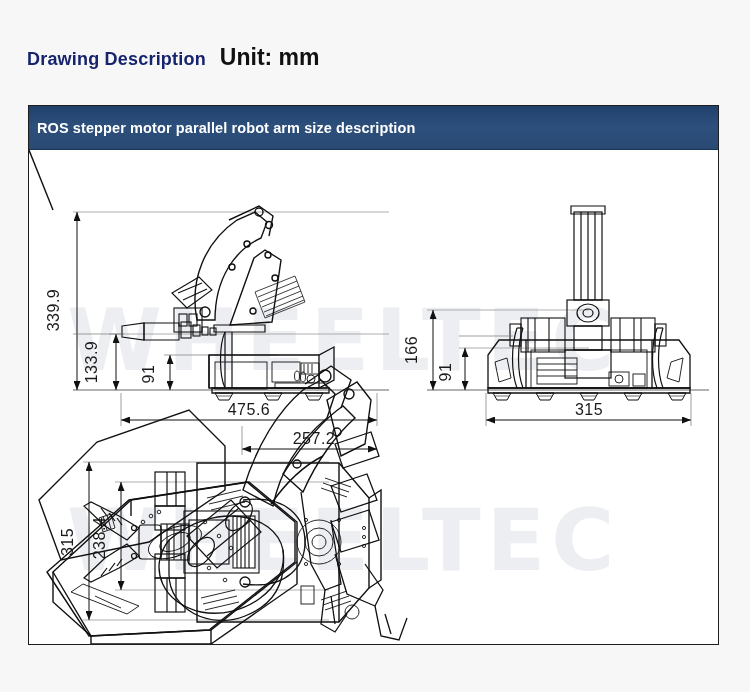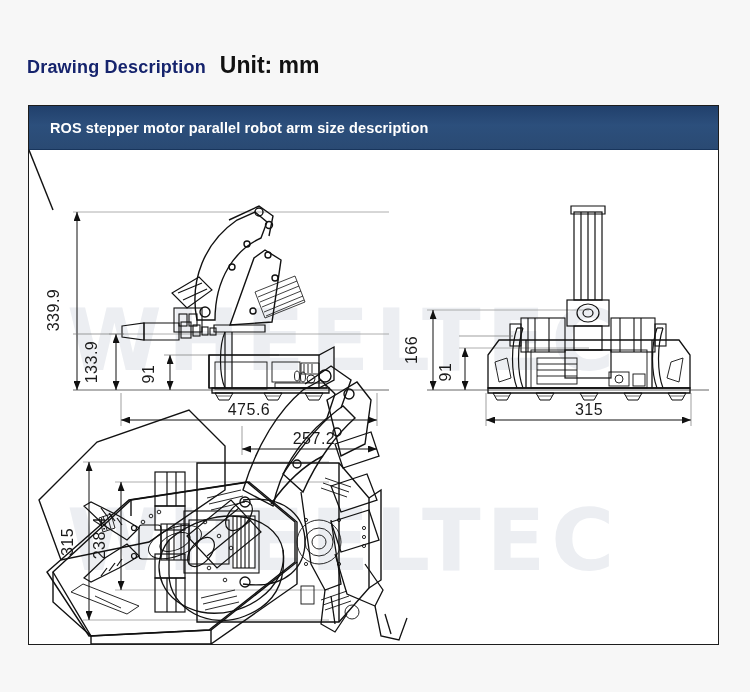--- a/index.html
+++ b/index.html
@@ -13,21 +13,21 @@
     background: #f7f7f7;
     font-family: "Liberation Sans", sans-serif;
     overflow: hidden;
     position: relative;
   }
 
   
   .title-row {
     position: absolute;
     left: 27px;
-    top: 52px;
+    top: 44px;
     display: flex;
     align-items: baseline;
     gap: 14px;
     text-align: center;
   }
   .title-main {
     font-size: 18px;
     font-weight: bold;
     color: #16246d;
     letter-spacing: 0.2px;
@@ -51,21 +51,21 @@
     border: 1px solid #1d1d1d;
     box-sizing: border-box;
     overflow: hidden;
   }
   .card-header {
     height: 44px;
     background: linear-gradient(to bottom, #21406c 0%, #2c4f7c 45%, #2a4a73 100%);
     border-bottom: 1px solid #18355c;
     display: flex;
     align-items: center;
-    padding-left: 21px;
+    padding-left: 8px;
     box-sizing: border-box;
   }
   .card-header-title {
     color: #ffffff;
     font-size: 14.5px;
     font-weight: bold;
     letter-spacing: 0.1px;
     white-space: nowrap;
   }
 

